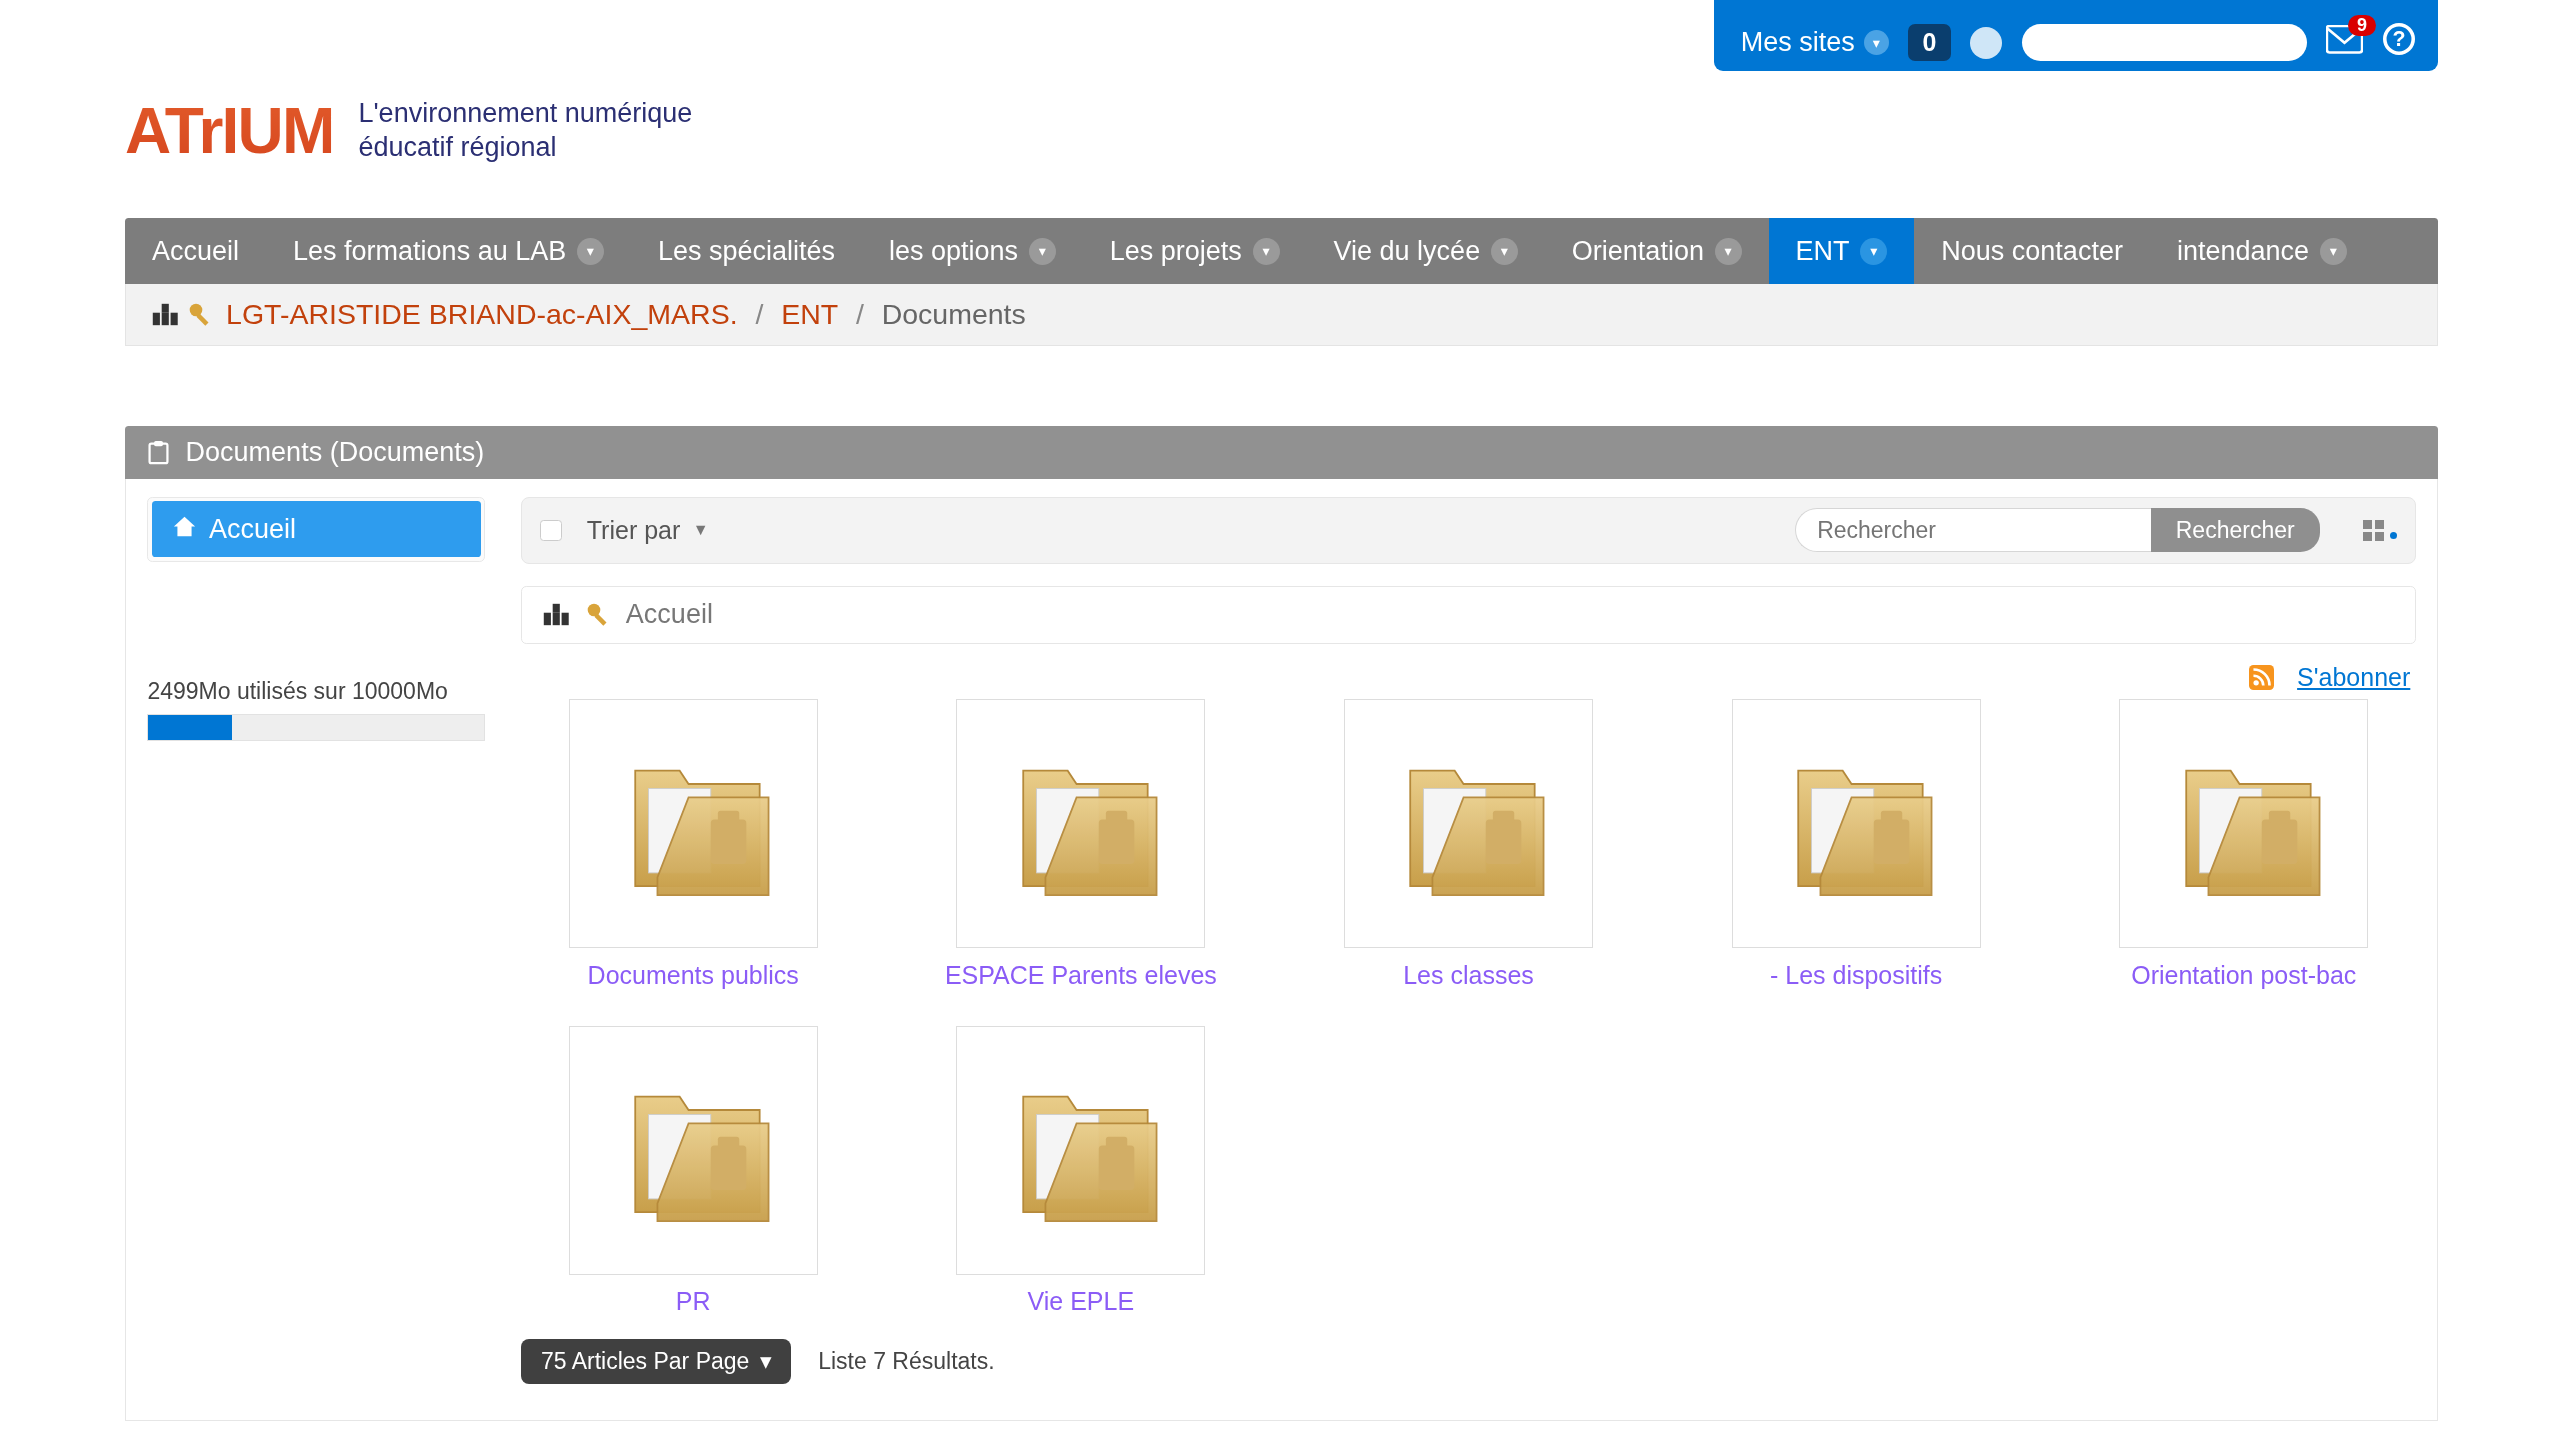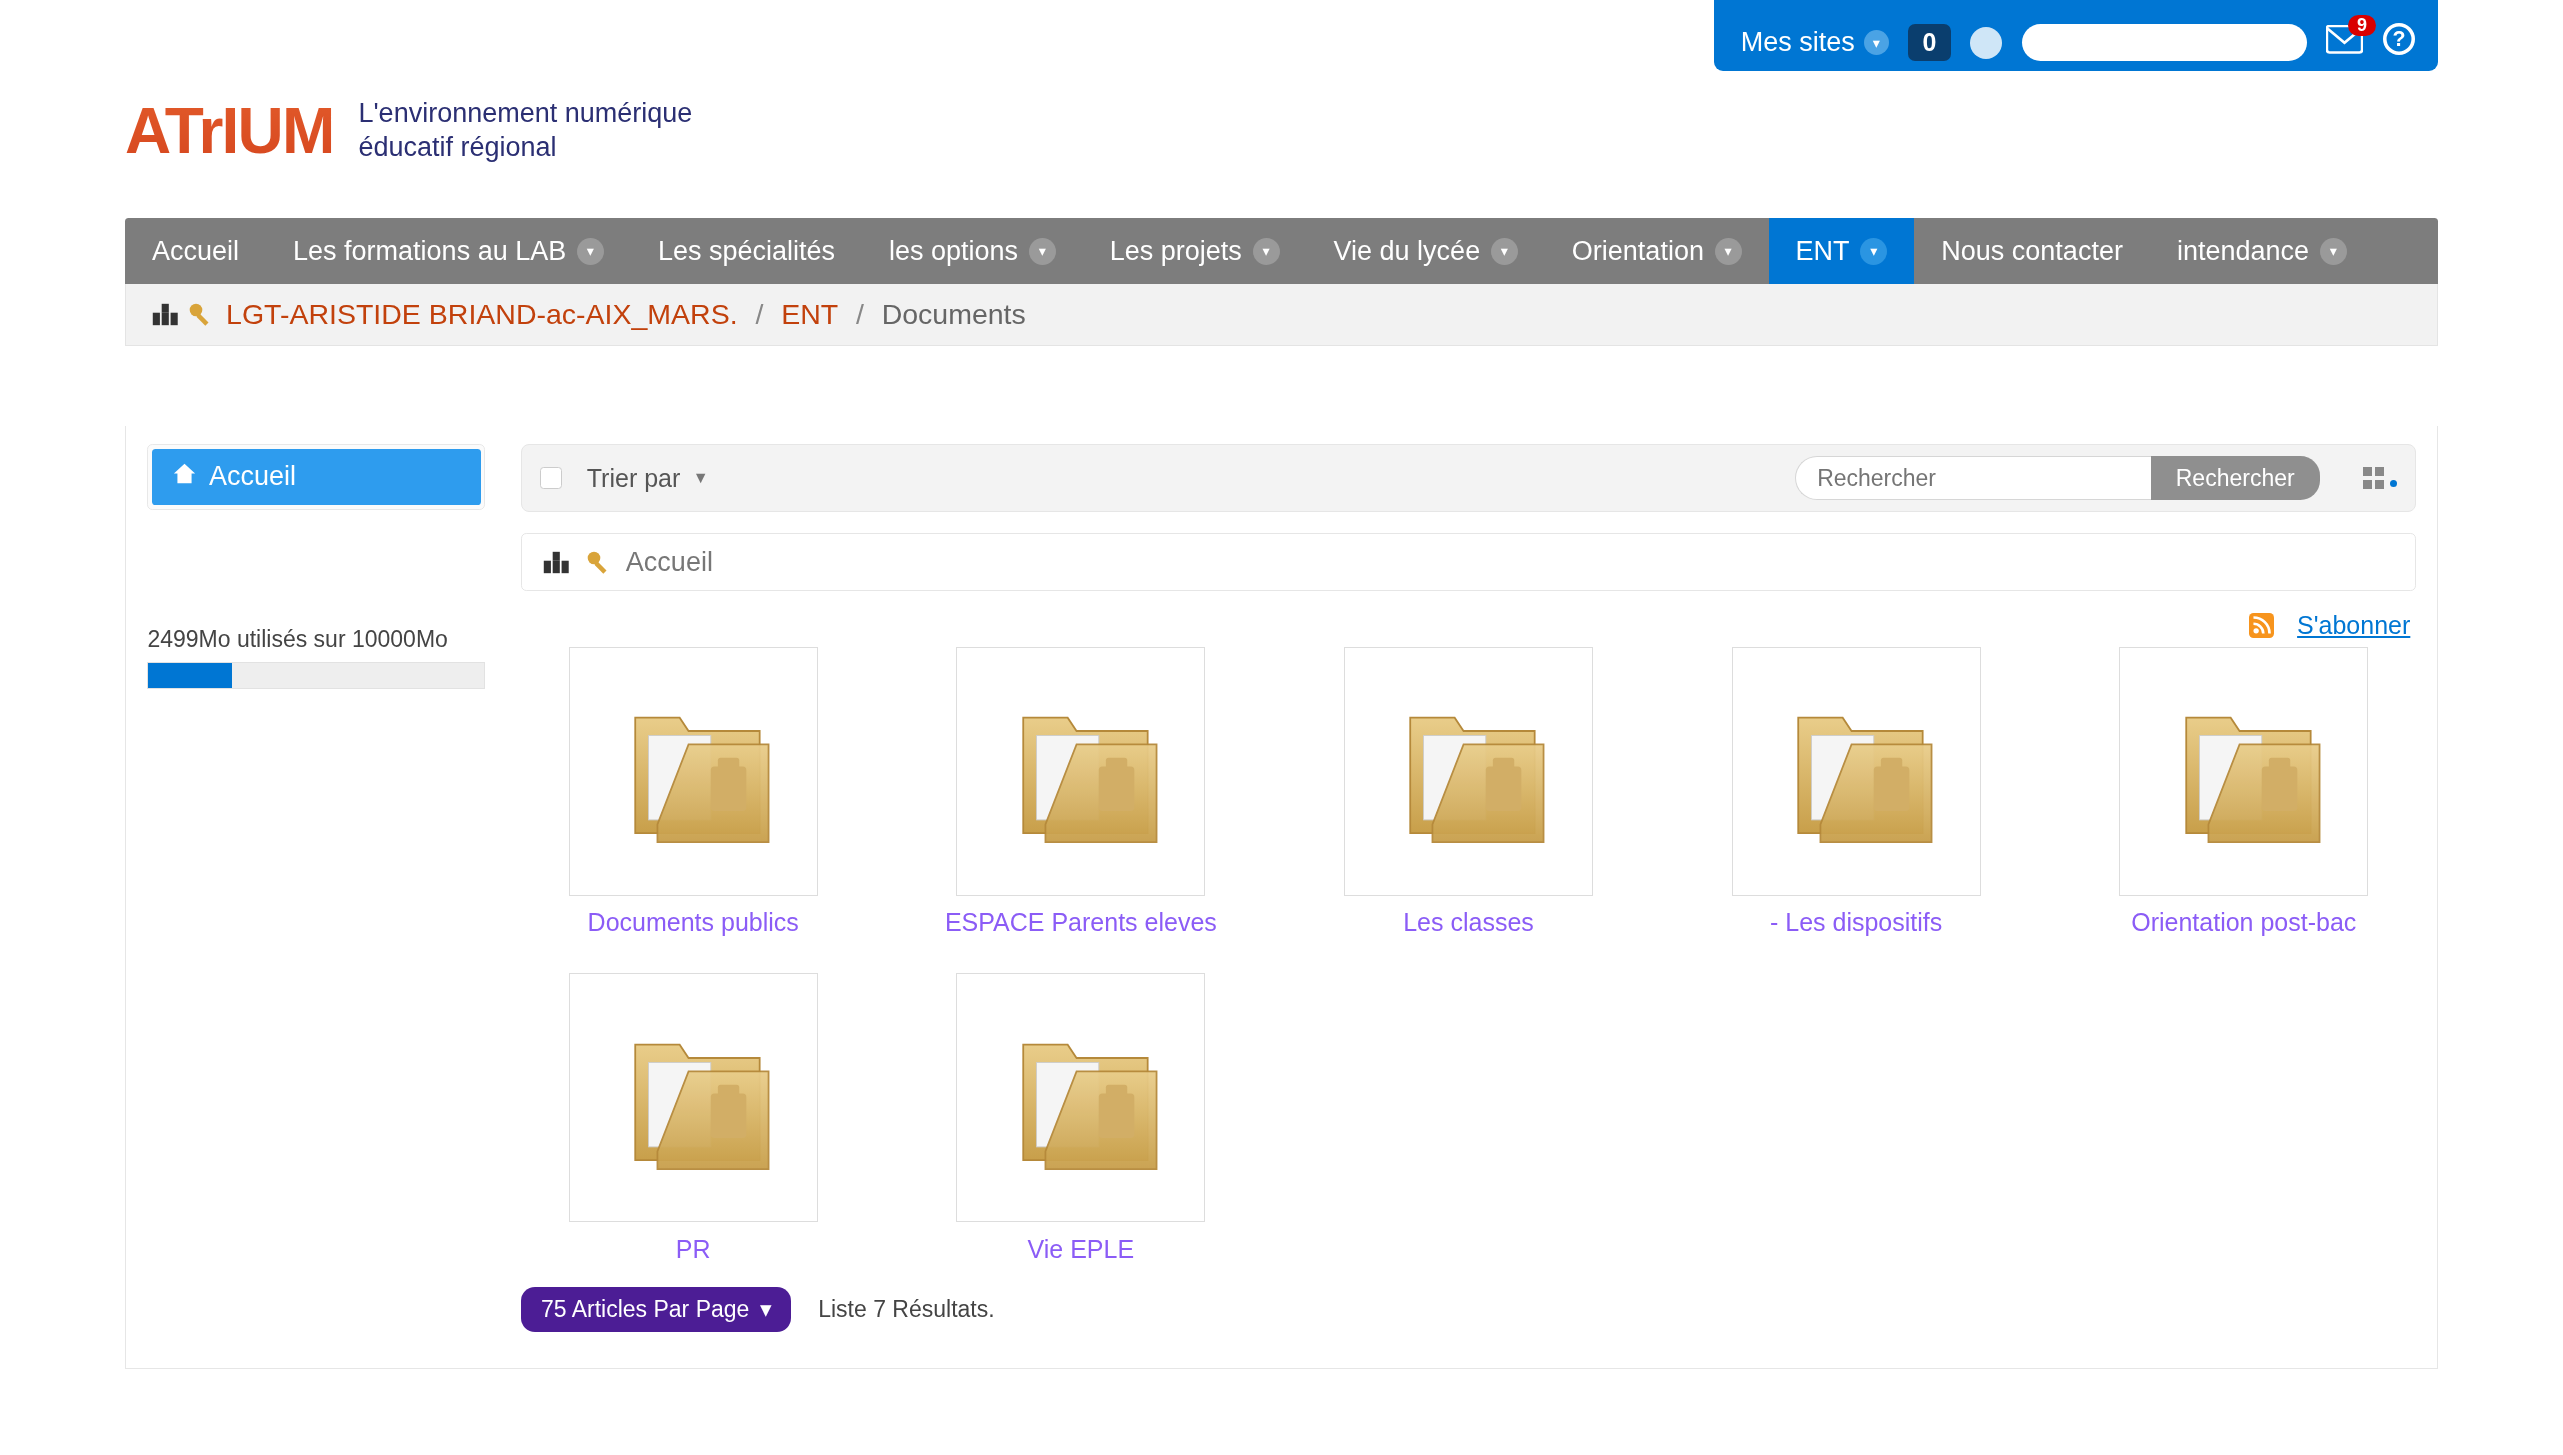--- a/index.html
+++ b/index.html
@@ -72,21 +72,21 @@
     .subscribe-row { display:flex; justify-content:flex-end; margin:19.6px 5.3px 7.1px; }
     .subscribe { color:#0076d3; font-size:25px; display:flex; align-items:center; gap:23px; }
     .rss-ico { width:25px; height:25px; }
 
     .grid { display:grid; grid-template-columns: repeat(5, 1fr); gap:36px 44px; }
     .folder-card { display:flex; flex-direction:column; align-items:center; gap:12.5px; }
     .folder-thumb { width:249px; height:249px; border:0.9px solid #ddd; display:flex; align-items:center; justify-content:center; background:#fff;}
     .folder-label { color:#8b5cf6; font-size:25px; text-align:center; }
 
     .pager-row { display:flex; align-items:center; gap:27px; margin-top:23px; }
-    .pager-btn { background:#4c1d95; color:#fff; border:none; border-radius:14px; padding:9px 19.6px; font-size:23px; display:flex; align-items:center; gap:10.7px;}
+    .pager-btn { background:#404040; color:#fff; border:none; border-radius:8px; padding:9px 19.6px; font-size:23px; display:flex; align-items:center; gap:10.7px;}
     .results-txt { color:#444; font-size:23px; }
 
     
     .folder-svg { width:178px; height:160px; }
   </style>
 </head>
 <body>
 
 <div class="topbar">
   <div class="topbar-box">
@@ -180,20 +180,27 @@
     </span>
     <a href="#">LGT-ARISTIDE BRIAND-ac-AIX_MARS.</a>
     <span class="bc-sep">/</span>
     <a href="#">ENT</a>
     <span class="bc-sep">/</span>
     <span class="bc-current">Documents</span>
   </div>
 </div>
 
 <div class="content">
+  <div class="panel-head">
+    <svg width="25" height="25" viewBox="0 0 28 28">
+        <rect x="4" y="4" width="20" height="22" rx="2" fill="none" stroke="#fff" stroke-width="2.5"></rect>
+        <rect x="9" y="1" width="10" height="6" rx="2" fill="#fff"></rect>
+      </svg>
+    <span>Documents (Documents)</span>
+  </div>
   <div class="panel-body">
 
     <div class="sidebar">
       <div class="sidebox">
         <div class="side-accueil">
           <span class="homeico">
             <svg width="25" height="23" viewBox="0 0 28 26">
                 <path d="M14 2 L26 13 L22 13 L22 24 L6 24 L6 13 L2 13 Z" fill="#fff"></path>
               </svg>
           </span>

